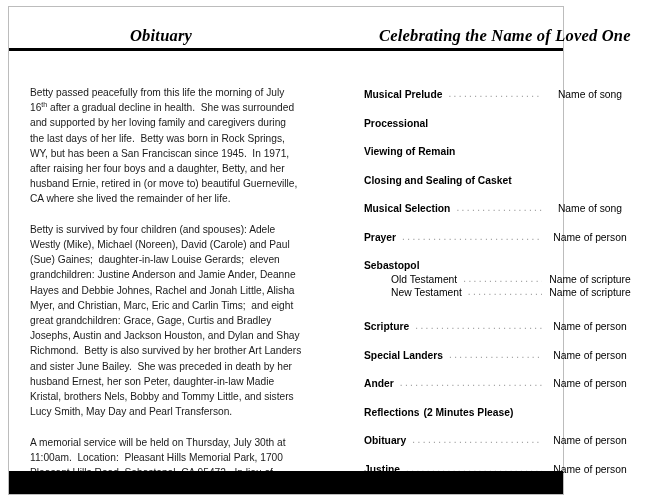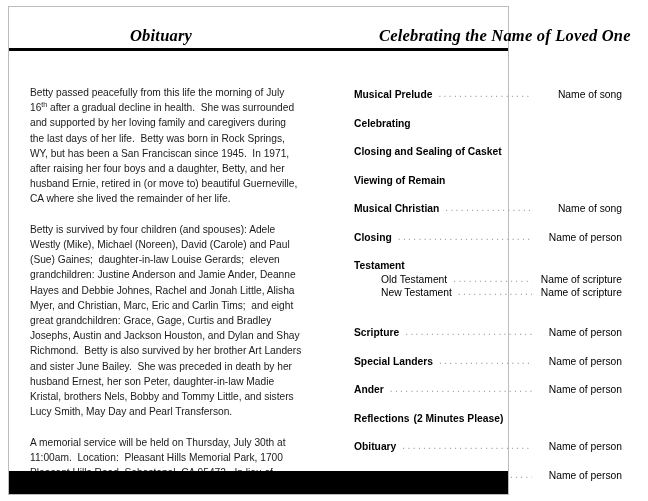--- a/index.html
+++ b/index.html
@@ -12,21 +12,21 @@
     height: 501px;
     font-family: "Liberation Sans", sans-serif;
     overflow: hidden;
   }
 
   
   .page {
     position: absolute;
     left: 8px;
     top: 6px;
-    width: 501px;
+    width: 556px;
     height: 489px;
     border: 1px solid #bcbcbc;
     background: #ffffff;
     box-sizing: border-box;
   }
 
   
   .header {
     position: relative;
     height: 44px;
@@ -82,35 +82,35 @@
   }
   .obit-para sup {
     font-size: 7px;
     vertical-align: super;
     line-height: 0;
   }
 
   
   .col-service {
     position: absolute;
-    left: 345px;
+    left: 355px;
     top: 38px;
     width: 268px;
   }
 
   .service-row {
     position: relative;
     display: flex;
     align-items: baseline;
     margin-bottom: 17.5px;
     font-size: 10.3px;
     color: #000000;
   }
   .service-row.sub   { margin-bottom: 2px; padding-left: 27px; }
-  .service-row.sub-last { margin-bottom: 29px; padding-left: 27px; }
+  .service-row.sub-last { margin-bottom: 23px; padding-left: 27px; }
   .service-row.heading-only { margin-bottom: 3px; }
 
   .svc-label {
     font-weight: bold;
     white-space: nowrap;
     flex: 0 0 auto;
   }
   .svc-label.plain {
     font-weight: normal;
   }
@@ -128,21 +128,21 @@
     color: #9a9a9a;
     font-size: 10px;
     letter-spacing: 2.4px;
     position: relative;
     top: -1px;
   }
   .svc-value {
     flex: 0 0 84px;
     white-space: nowrap;
     color: #000000;
-    text-align: right;
+    text-align: center;
   }
   .svc-spacer {
     flex: 1 1 auto;
   }
 
   
   .bottom-bar {
     position: absolute;
     left: 0;
     right: 0;
@@ -170,43 +170,43 @@
       <p class="obit-para">A memorial service will be held on Thursday, July 30th at 11:00am.  Location:  Pleasant Hills Memorial Park, 1700 Pleasant Hills Road, Sebastopol, CA 95472.  In lieu of flowers, donations may be made to (NAME and ADDRESS).</p>
     </div>
 
     <div class="col-service" id="service-list">
         <div class="service-row">
           <span class="svc-label">Musical Prelude</span>
           <span class="svc-leader">..................................................</span>
           <span class="svc-value">Name of song</span>
         </div>
         <div class="service-row">
-          <span class="svc-label">Celebrating</span>
+          <span class="svc-label">Processional</span>
+          <span class="svc-spacer"></span>
+        </div>
+        <div class="service-row">
+          <span class="svc-label">Viewing of Remain</span>
           <span class="svc-spacer"></span>
         </div>
         <div class="service-row">
           <span class="svc-label">Closing and Sealing of Casket</span>
           <span class="svc-spacer"></span>
         </div>
         <div class="service-row">
-          <span class="svc-label">Viewing of Remain</span>
-          <span class="svc-spacer"></span>
-        </div>
-        <div class="service-row">
-          <span class="svc-label">Musical Christian</span>
+          <span class="svc-label">Musical Selection</span>
           <span class="svc-leader">..................................................</span>
           <span class="svc-value">Name of song</span>
         </div>
         <div class="service-row">
-          <span class="svc-label">Closing</span>
+          <span class="svc-label">Prayer</span>
           <span class="svc-leader">..................................................</span>
           <span class="svc-value">Name of person</span>
         </div>
         <div class="service-row heading-only">
-          <span class="svc-label">Testament</span>
+          <span class="svc-label">Sebastopol</span>
           <span class="svc-spacer"></span>
         </div>
         <div class="service-row sub">
           <span class="svc-label plain">Old Testament</span>
           <span class="svc-leader">..................................................</span>
           <span class="svc-value">Name of scripture</span>
         </div>
         <div class="service-row sub-last">
           <span class="svc-label plain">New Testament</span>
           <span class="svc-leader">..................................................</span>

